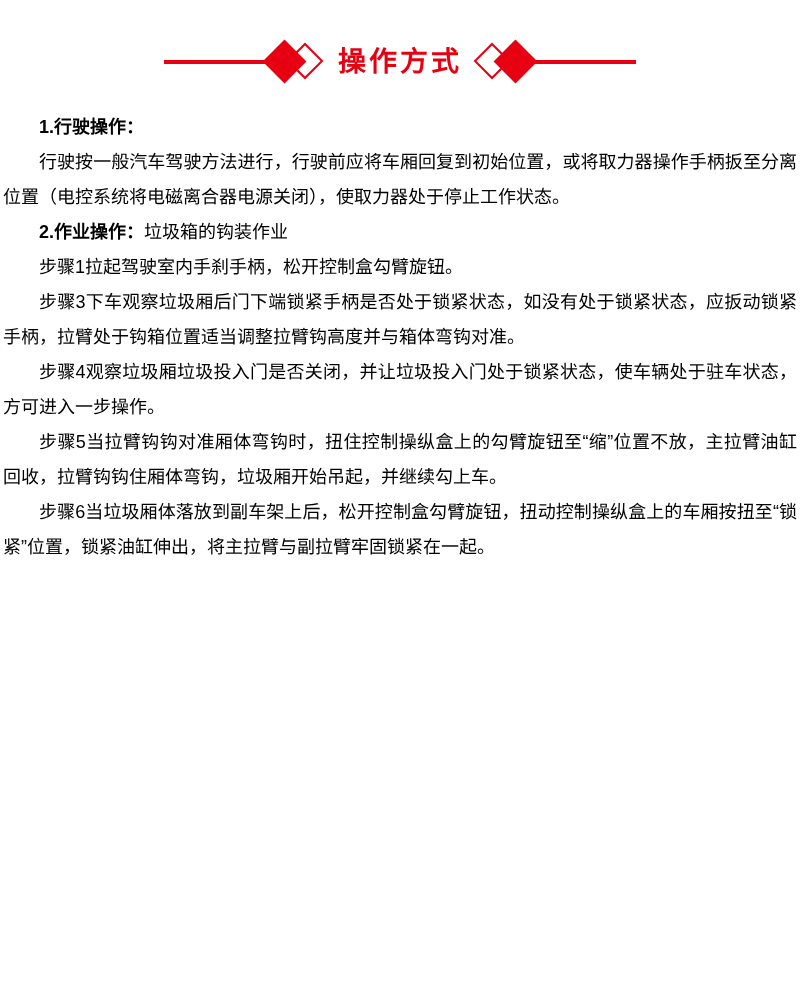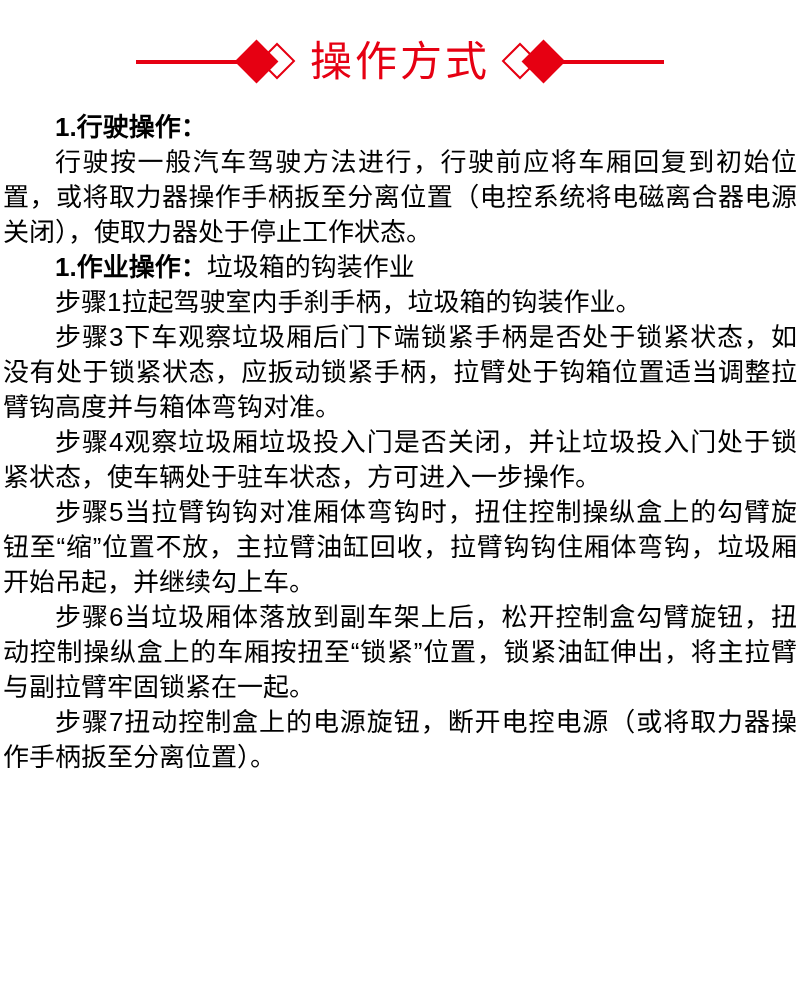--- a/index.html
+++ b/index.html
@@ -49,32 +49,32 @@
     transform: rotate(45deg);
     top: 10px;
     z-index: 1;
   }
   .group-left  .d-fill    { left: 3px; }
   .group-left  .d-outline { left: 26px; }
   .group-right .d-outline { left: 3px; }
   .group-right .d-fill    { left: 24px; }
   .title {
     margin: 17px 14px;
-    font-size: 42px;
+    font-size: 28px;
     line-height: 48px;
-    font-weight: normal;
+    font-weight: bold;
     color: var(--accent);
     letter-spacing: 3px;
     white-space: nowrap;
   }
 
   
   .content {
     padding: 22px 3px 0 3px;
-    font-size: 26px;
+    font-size: 18px;
     line-height: 35px;
     text-align: justify;
     letter-spacing: 0;
   }
   .content p {
     margin: 0;
     text-indent: 2em;
   }
   .content b { font-weight: bold; }
 </style>
@@ -91,20 +91,19 @@
   <span class="diamond-group group-right">
     <i class="d-outline"></i>
     <i class="d-fill"></i>
   </span>
   <span class="h-line"></span>
 </div>
 
 <div class="content">
   <p><b>1.行驶操作：</b></p>
   <p>行驶按一般汽车驾驶方法进行，行驶前应将车厢回复到初始位置，或将取力器操作手柄扳至分离位置（电控系统将电磁离合器电源关闭），使取力器处于停止工作状态。</p>
-  <p><b>1.作业操作：</b><span>垃圾箱的钩装作业</span></p>
-  <p>步骤1拉起驾驶室内手刹手柄，垃圾箱的钩装作业。</p>
+  <p><b>2.作业操作：</b><span>垃圾箱的钩装作业</span></p>
+  <p>步骤1拉起驾驶室内手刹手柄，松开控制盒勾臂旋钮。</p>
   <p>步骤3下车观察垃圾厢后门下端锁紧手柄是否处于锁紧状态，如没有处于锁紧状态，应扳动锁紧手柄，拉臂处于钩箱位置适当调整拉臂钩高度并与箱体弯钩对准。</p>
   <p>步骤4观察垃圾厢垃圾投入门是否关闭，并让垃圾投入门处于锁紧状态，使车辆处于驻车状态，方可进入一步操作。</p>
   <p>步骤5当拉臂钩钩对准厢体弯钩时，扭住控制操纵盒上的勾臂旋钮至“缩”位置不放，主拉臂油缸回收，拉臂钩钩住厢体弯钩，垃圾厢开始吊起，并继续勾上车。</p>
   <p>步骤6当垃圾厢体落放到副车架上后，松开控制盒勾臂旋钮，扭动控制操纵盒上的车厢按扭至“锁紧”位置，锁紧油缸伸出，将主拉臂与副拉臂牢固锁紧在一起。</p>
-  <p>步骤7扭动控制盒上的电源旋钮，断开电控电源（或将取力器操作手柄扳至分离位置）。</p>
 </div>
 
 </body></html>

